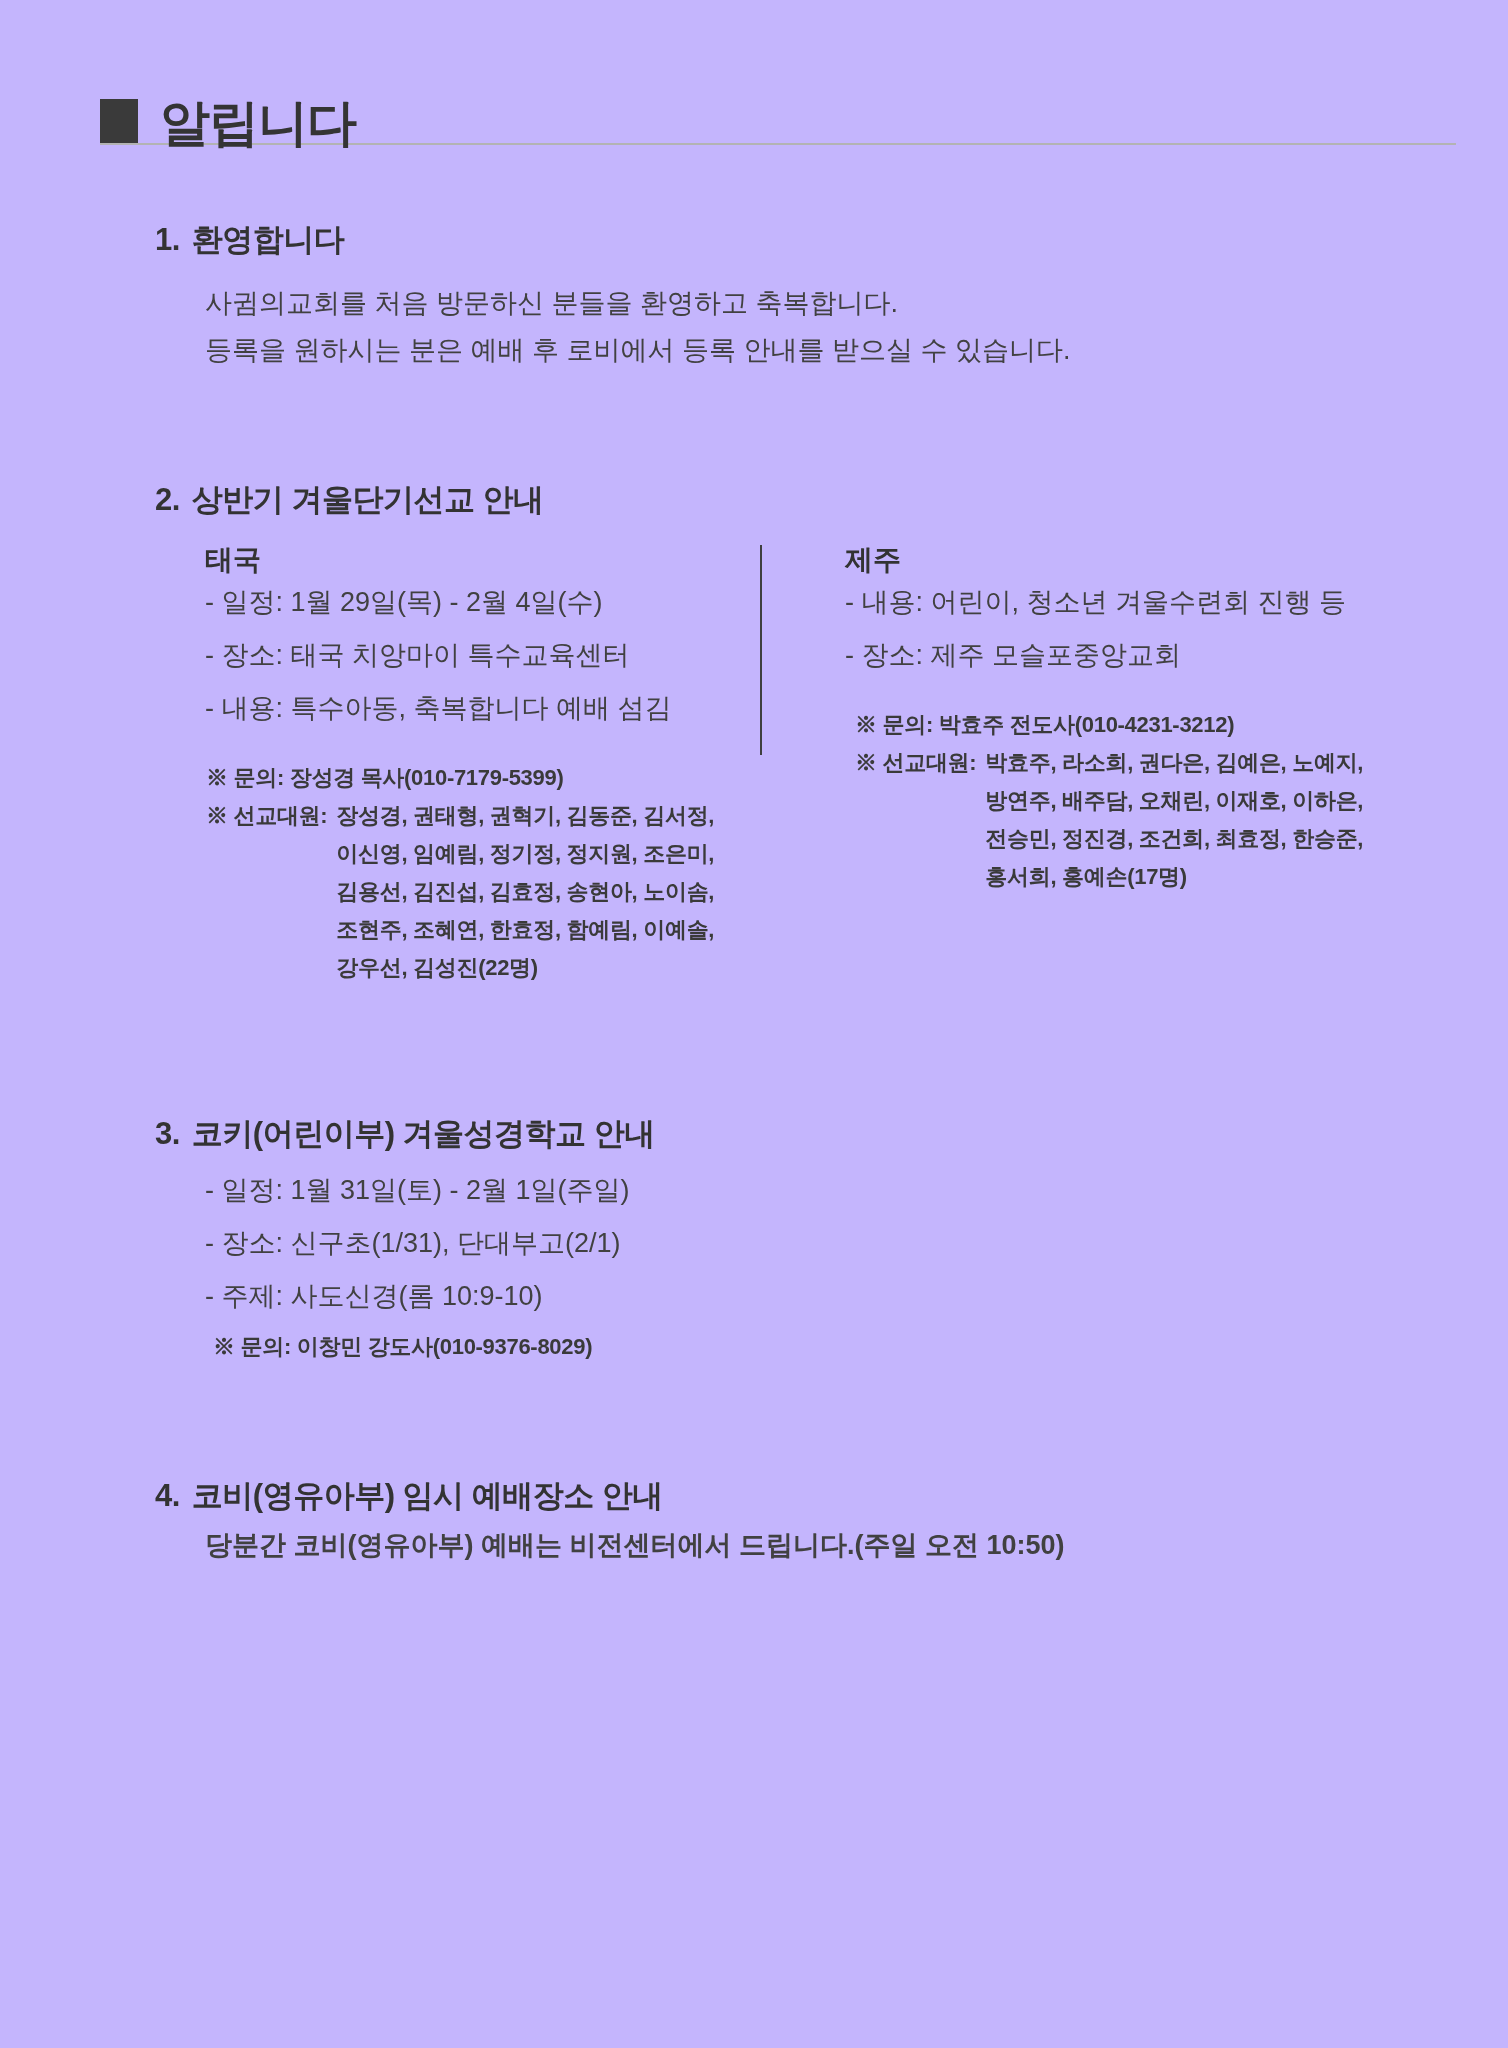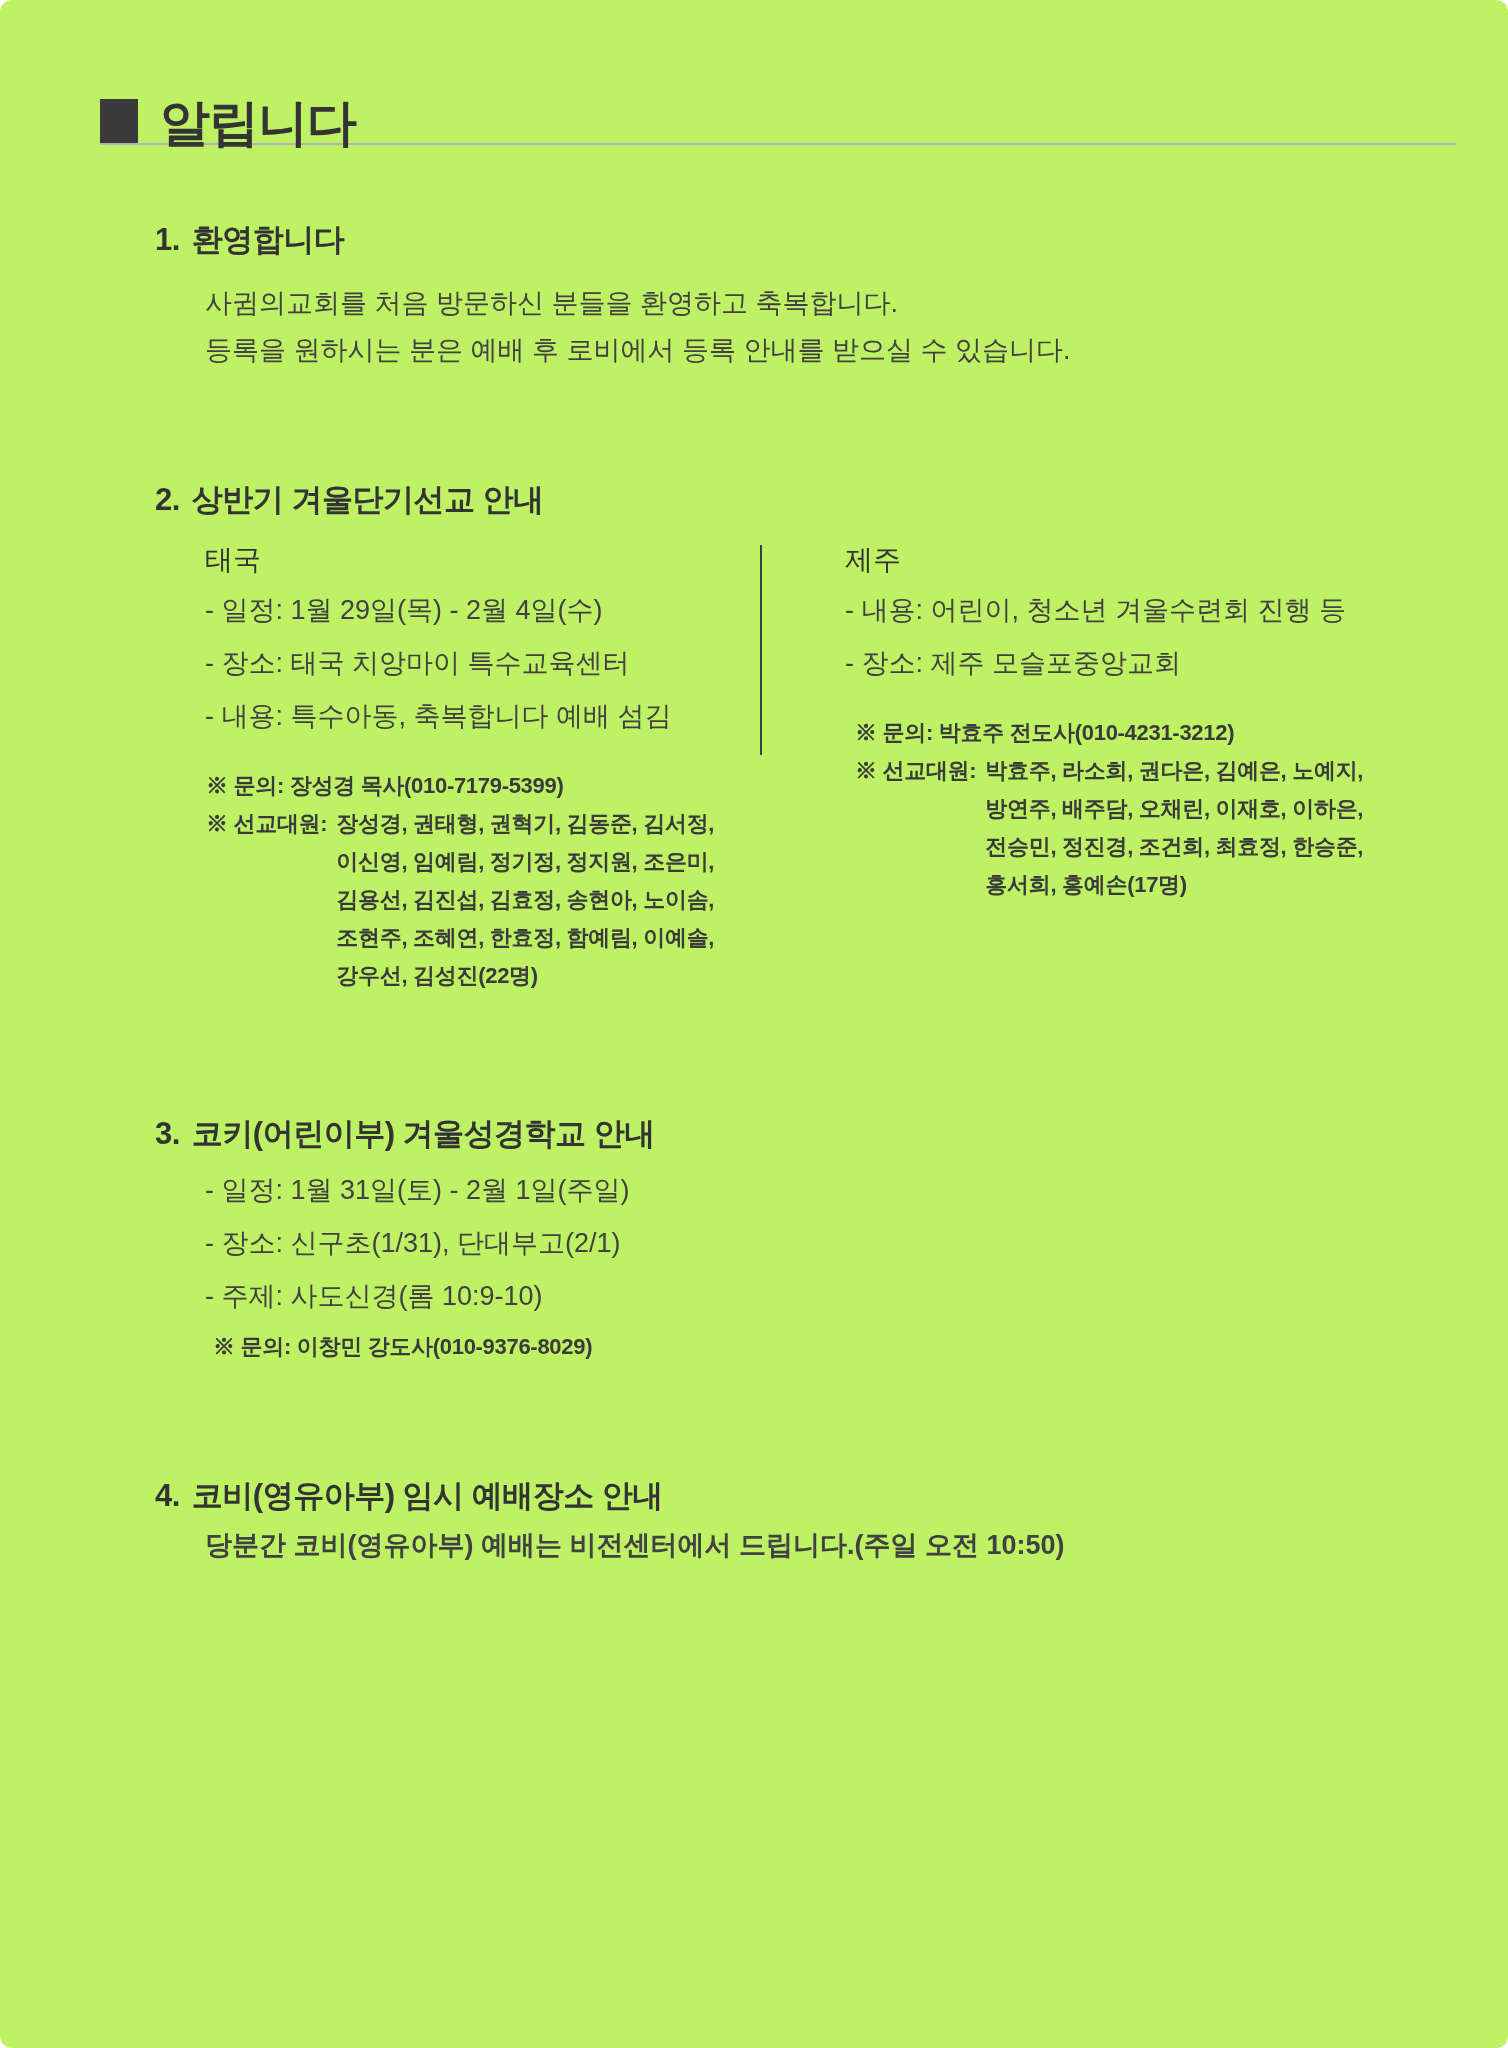--- a/index.html
+++ b/index.html
@@ -1,19 +1,19 @@
 <!DOCTYPE html>
 <html lang="ko"><head>
 <meta charset="utf-8">
 <style>
   * { margin:0; padding:0; box-sizing:border-box; }
   html,body { background:#ffffff; }
   .page {
-    position:relative; width:1508px; height:2048px; background:#bef264;
-    font-family:"Liberation Sans", sans-serif; color:#3e3e3e; overflow:hidden;border-radius:12px;
+    position:relative; width:1508px; height:2048px; background:#c4b5fd;
+    font-family:"Liberation Sans", sans-serif; color:#3e3e3e; overflow:hidden;
   }
   
   .header {
     position:absolute; left:100px; top:100px; right:52px; height:45px;
     display:flex; align-items:flex-end; gap:22px;
     border-bottom:2px solid #b3b3b3;
   }
   .square { width:38px; height:44px; background:#3a3a3a; flex:0 0 auto; }
   .title {
     font-size:50px; font-weight:900; color:#343434; letter-spacing:-1px;
@@ -29,21 +29,21 @@
   .h2-s3 { left:155px; top:1116px; }
   .h2-s4 { left:155px; top:1478px; }
   
   .s1-body { position:absolute; left:205px; top:280px; }
   .body-line { font-size:27px; line-height:47px; color:#414141; }
   
   .col { position:absolute; top:545px; white-space:nowrap; }
   .col-left  { left:205px; width:545px; }
   .col-right { left:845px; width:615px; }
   .v-divider { position:absolute; left:760px; top:545px; width:2px; height:210px; background:#3f3f3f; }
-  .col-name { font-size:28px; font-weight:400; color:#333333; line-height:30px; margin-bottom:20px; }
+  .col-name { font-size:28px; font-weight:700; color:#333333; line-height:30px; margin-bottom:12px; }
   .col-item { font-size:27px; line-height:30px; margin-bottom:23px; color:#414141; }
   .contact-block { margin-top:36px; margin-left:1px; font-size:22px; font-weight:700; color:#3a3a3a; letter-spacing:-0.3px; }
   .col-right .contact-block { margin-left:10px; }
   .contact-line { line-height:38px; }
   .team-row { display:flex; align-items:flex-start; }
   .team-label { line-height:38px; margin-right:9px; flex:0 0 auto; }
   .team-lines > div { line-height:38px; }
   
   .s3-items { position:absolute; left:205px; top:1175px; white-space:nowrap; }
   .s3-items .col-item { margin-bottom:23px; }

